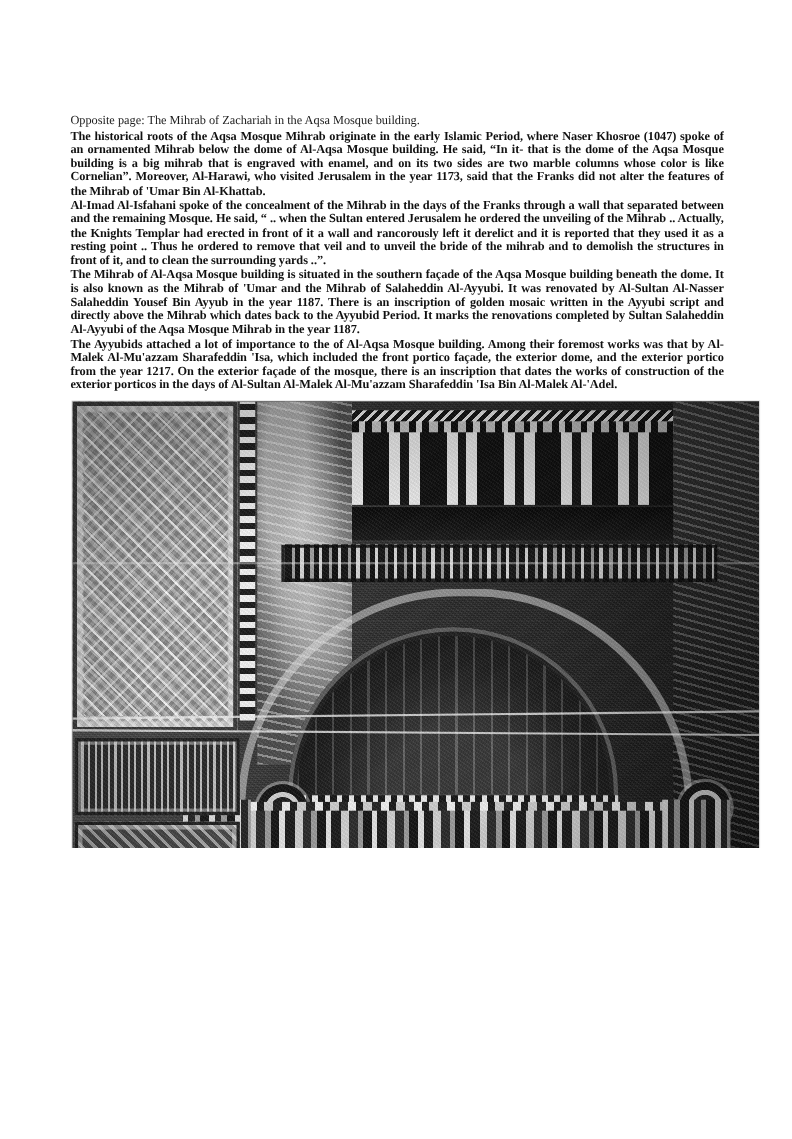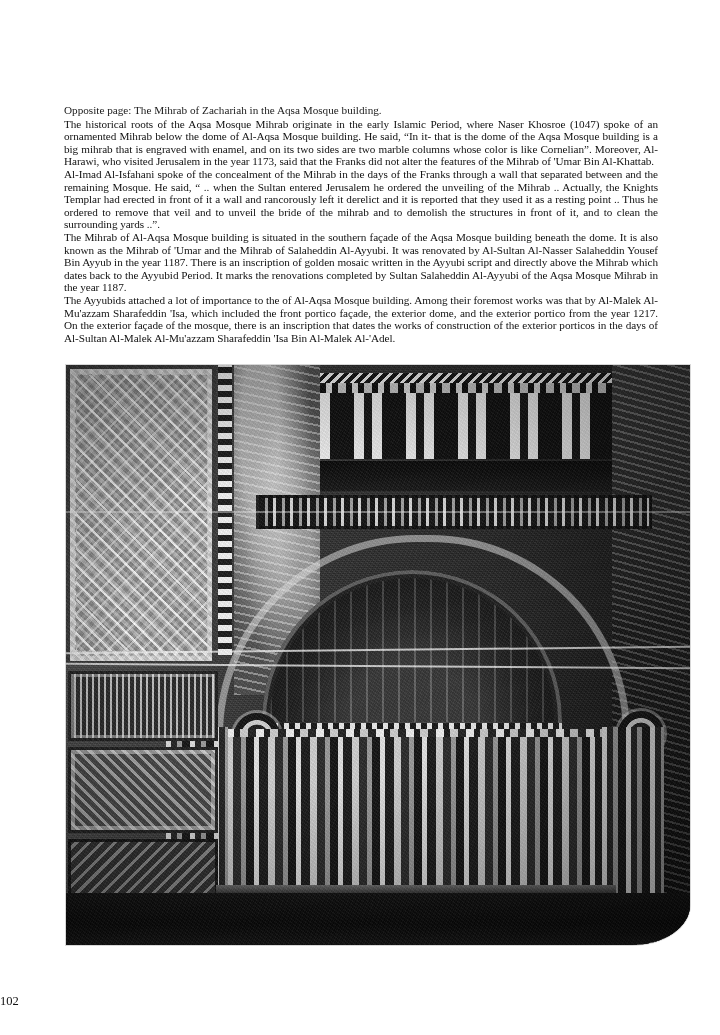--- a/index.html
+++ b/index.html
@@ -6,21 +6,21 @@
     margin: 0;
     padding: 0;
     background: #ffffff;
   }
   body {
     font-family: "Liberation Serif", "DejaVu Serif", serif;
   }
   .page {
     position: relative;
     width: 720px;
-    height: 1035px;
+    height: 771px;
     background: #ffffff;
     overflow: hidden;
   }
   .content {
     position: absolute;
     left: 64px;
     top: 0;
     width: 594px;
   }
   .caption-line {
@@ -37,21 +37,21 @@
     line-height: 12.6px;
     color: #111;
     margin: 0;
     text-align: justify;
     text-justify: inter-word;
     hyphens: none;
   }
   p.body-par.tight { margin-top: 0px; }
 
   
-  .squeeze { letter-spacing: -0.06px; }
+  .squeeze { letter-spacing: -0.06px; font-weight: bold; }
 
   
   .photo-wrap {
     position: absolute;
     left: 66px;
     top: 365px;
     width: 624px;
     height: 580px;
   }
   .photo {

